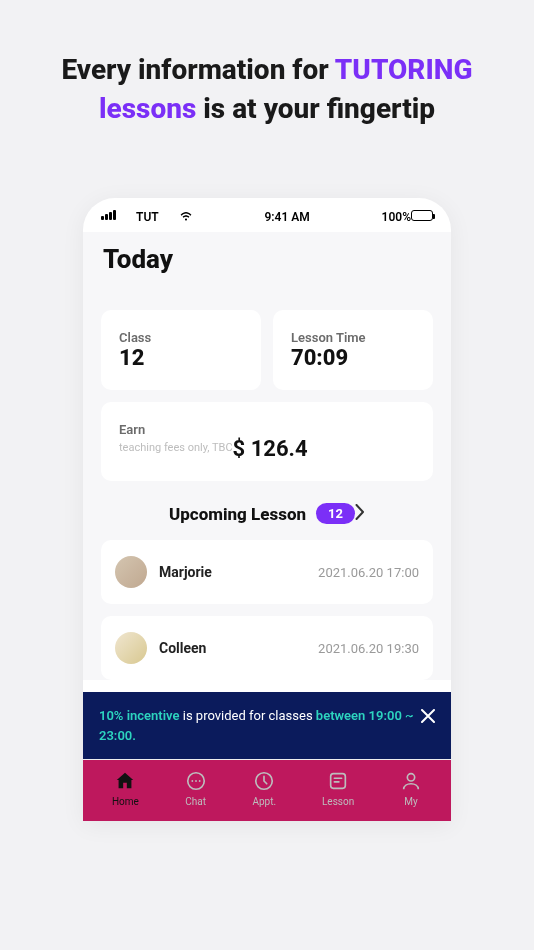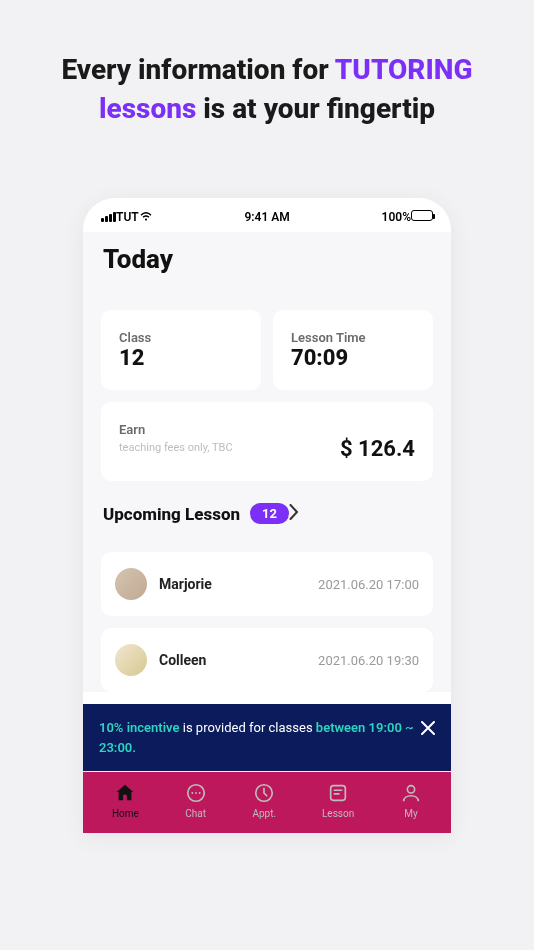--- a/index.html
+++ b/index.html
@@ -2,42 +2,42 @@
 <html><head>
   <meta charset="utf-8">
   <style>
     *{margin:0;padding:0;box-sizing:border-box;font-family:-apple-system,BlinkMacSystemFont,"Segoe UI",Roboto,sans-serif}
     body{width:534px;height:950px;background:#f2f2f4;overflow:hidden}
     .hero{padding:50px 30px 30px;text-align:center}
     .hero-text{font-size:28px;font-weight:800;color:#1a1a1a;line-height:1.4}
     .hero-text .accent{color:#7b2ff7}
     .phone{width:368px;margin:40px auto 0;background:#fff;border-radius:32px 32px 0 0;overflow:hidden;box-shadow:0 4px 24px rgba(0,0,0,.06)}
     .status-bar{display:flex;justify-content:space-between;align-items:center;padding:12px 18px 8px;font-size:12px;font-weight:600;color:#000}
-    .status-left{display:flex;align-items:center;gap:0}
+    .status-left{display:flex;align-items:flex-start;gap:20px}
     .status-right{display:flex;align-items:flex-start;}
     .signal{display:inline-flex;gap:1px;align-items:flex-end}
     .signal span{width:3px;background:#000;border-radius:1px}
     .signal span:nth-child(1){height:4px}
     .signal span:nth-child(2){height:6px}
     .signal span:nth-child(3){height:8px}
     .signal span:nth-child(4){height:10px}
     .battery{width:22px;height:11px;border:1.5px solid #000;border-radius:3px;position:relative}
     .battery::after{content:"";position:absolute;right:-3px;top:3px;width:2px;height:5px;background:#000;border-radius:0 1px 1px 0}
     .battery-fill{width:100%;height:100%;background:#000;border-radius:1px}
     .content{padding:12px 18px 0;background:#f7f7f9}
     .page-title{font-size:26px;font-weight:800;color:#111;margin-bottom:36px;padding-left:2px}
     .stats-row{display:flex;gap:12px;margin-bottom:12px}
     .card{background:#fff;border-radius:10px;padding:20px 18px;flex:1}
     .card-label{font-size:13px;color:#6b6b6b;font-weight:600;}
     .card-value{font-size:22px;font-weight:800;color:#111}
-    .earn-card{background:#fff;border-radius:10px;padding:20px 18px;display:flex;justify-content:space-between;align-items:flex-start;margin-bottom:22px}
+    .earn-card{background:#fff;border-radius:10px;padding:20px 18px;display:flex;align-items:flex-start;margin-bottom:22px}
     .earn-left .card-label{margin-bottom:4px}
     .earn-sub{font-size:11px;color:#bdbdbd}
     .earn-value{font-size:22px;font-weight:700;color:#111;margin-top:14px}
-    .upcoming-header{display:flex;align-items:center;justify-content:flex-start;margin-bottom:28px;padding:0 2px}
+    .upcoming-header{display:flex;align-items:center;justify-content:center;margin-bottom:16px;padding:0 2px}
     .upcoming-left{display:flex;align-items:center;gap:10px}
     .upcoming-title{font-size:17px;font-weight:800;color:#111}
     .badge{background:#7b2ff7;color:#fff;font-size:13px;font-weight:700;padding:3px 12px;border-radius:14px}
     .chevron{color:#555}
     .lesson-item{background:#fff;border-radius:10px;padding:16px 14px;display:flex;align-items:center;justify-content:space-between;margin-bottom:12px}
     .lesson-left{display:flex;align-items:center;gap:12px}
     .avatar{width:32px;height:32px;border-radius:50%;background:linear-gradient(135deg,#d4c5b0,#c0a890);display:flex;align-items:center;justify-content:center;color:#fff;font-weight:700;font-size:13px}
     .avatar.v2{background:linear-gradient(135deg,#f0e6d0,#d8c890)}
     .lesson-name{font-size:14px;font-weight:700;color:#222}
     .lesson-time{font-size:13px;color:#9a9a9a}

